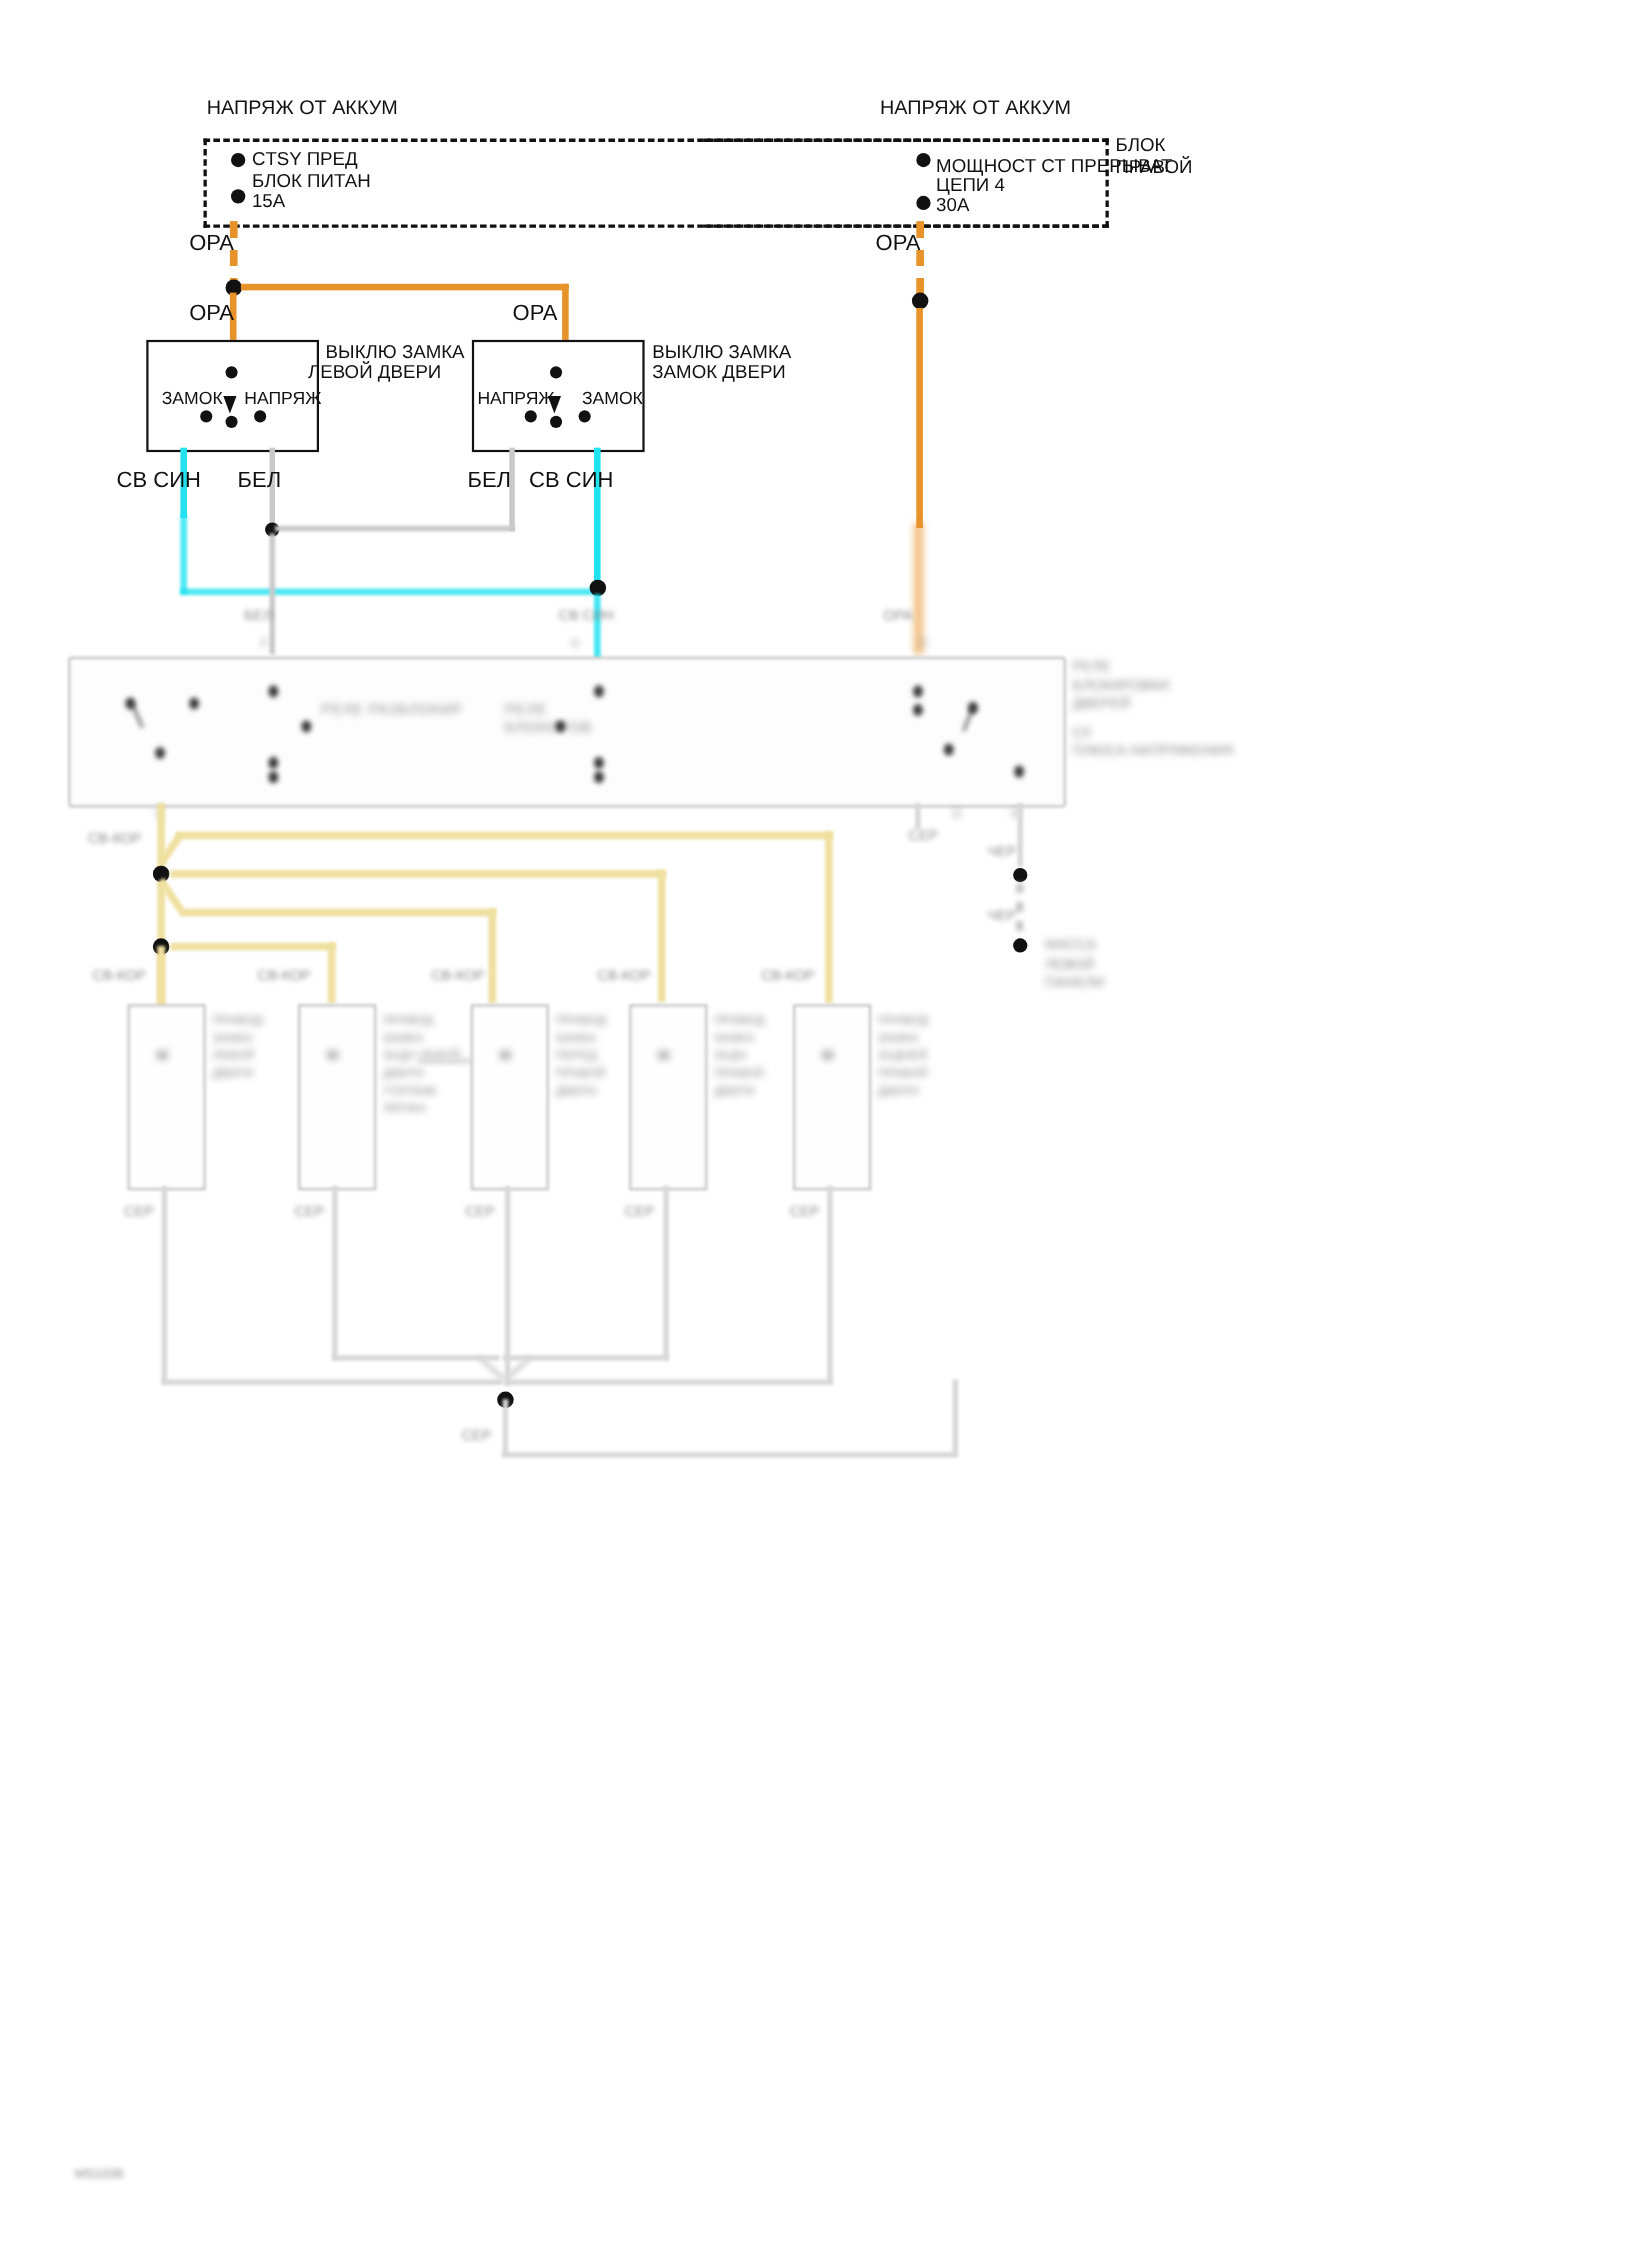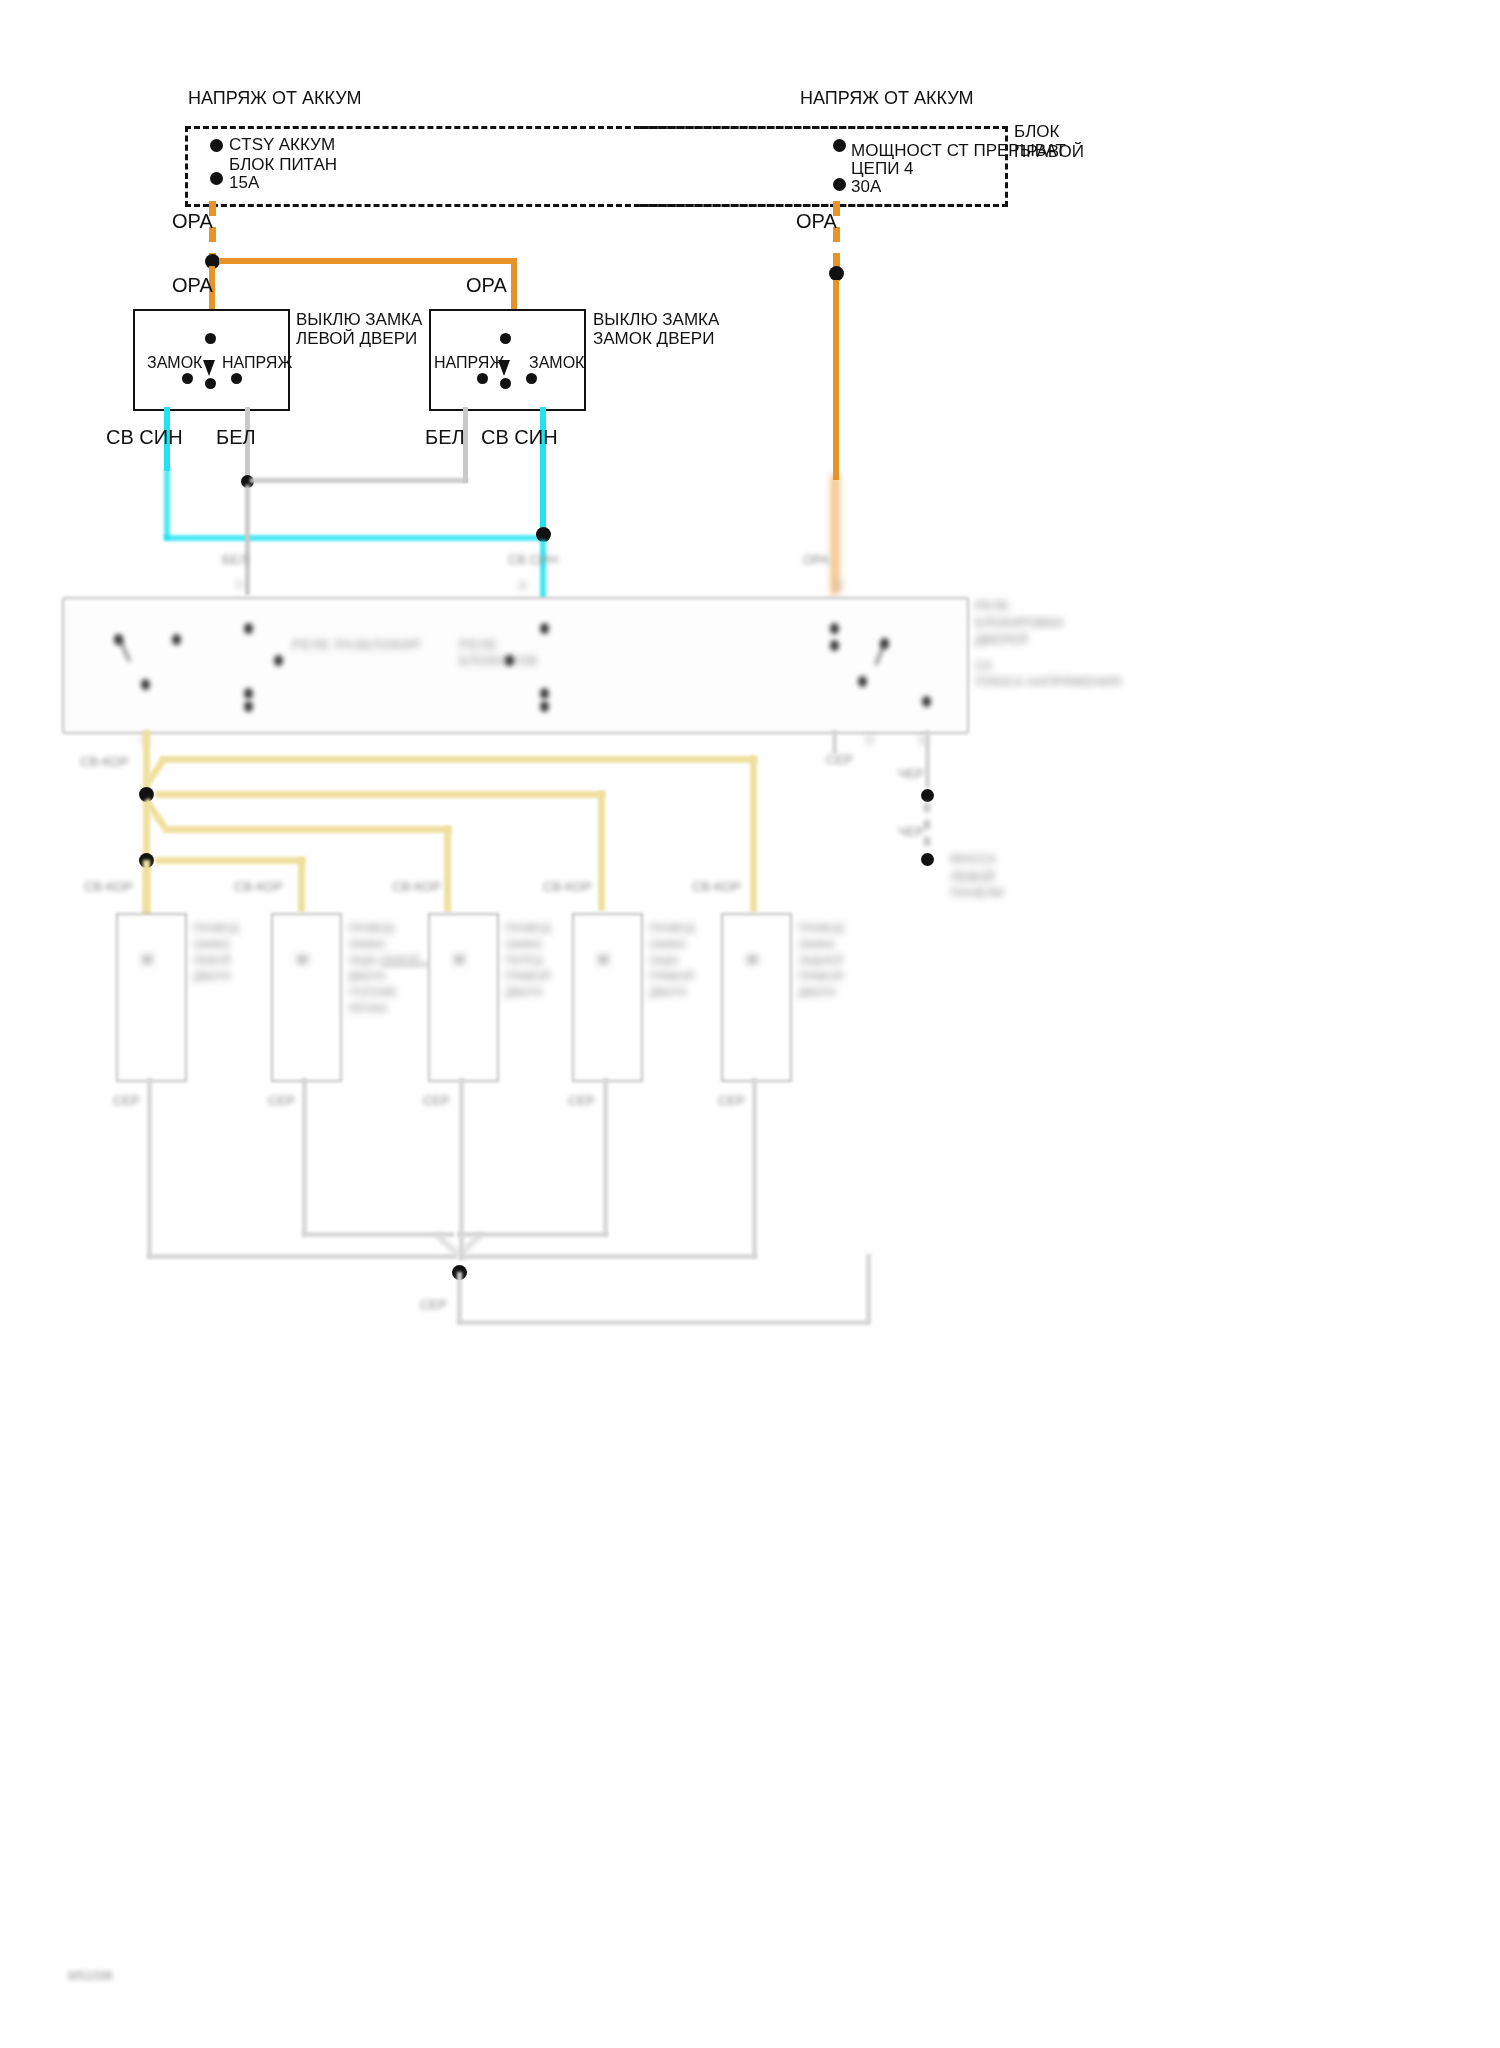--- a/index.html
+++ b/index.html
@@ -64,21 +64,21 @@
 
   <div class="lbl" style="left:188px;top:88px;font-size:18px;">НАПРЯЖ ОТ АККУМ</div>
 
   <div class="lbl" style="left:800px;top:88px;font-size:18px;">НАПРЯЖ ОТ АККУМ</div>
 
   <div class="fuseframe" style="left:185px;top:126px;width:820px;height:75px;border-right:none;"></div>
 
   <div class="dot d12" style="left:210px;top:139px;"></div>
   <div class="dot d12" style="left:210px;top:172px;"></div>
 
-  <div class="lbl" style="left:229px;top:134px;">CTSY АККУМ</div>
+  <div class="lbl" style="left:229px;top:134px;">CTSY ПРЕД</div>
   <div class="lbl" style="left:229px;top:154px;">БЛОК ПИТАН</div>
   <div class="lbl" style="left:229px;top:172px;">15A</div>
 
   <div class="fuseframe" style="left:640px;top:126px;width:365px;height:75px;border-left:none;"></div>
 
   <div class="dot d12" style="left:833px;top:139px;"></div>
   <div class="dot d12" style="left:833px;top:178px;"></div>
 
   <div class="lbl" style="left:851px;top:140px;">МОЩНОСТ СТ ПРЕРЫВАТ</div>
   <div class="lbl" style="left:851px;top:158px;">ЦЕПИ 4</div>
@@ -113,21 +113,21 @@
   <div class="dot d10" style="left:182px;top:373px;"></div>
   <div class="dot d10" style="left:231px;top:373px;"></div>
   <div class="dot d10" style="left:205px;top:378px;"></div>
 
   <div class="abs" style="left:203px;top:360px;width:0;height:0;border-left:6px solid transparent;border-right:6px solid transparent;border-top:16px solid #111;"></div>
 
   <div class="lbl sm" style="left:147px;top:352px;">ЗАМОК</div>
   <div class="lbl sm" style="left:222px;top:352px;">НАПРЯЖ</div>
 
   <div class="lbl" style="left:296px;top:309px;">ВЫКЛЮ ЗАМКА</div>
-  <div class="lbl" style="left:296px;top:328px;">ЛЕВОЙ ДВЕРИ</div>
+  <div class="lbl" style="left:280px;top:328px;">ЛЕВОЙ ДВЕРИ</div>
 
   <div class="swbox" style="left:429px;top:309px;width:153px;height:98px;"></div>
 
   <div class="dot d10" style="left:500px;top:333px;"></div>
   <div class="dot d10" style="left:477px;top:373px;"></div>
   <div class="dot d10" style="left:526px;top:373px;"></div>
   <div class="dot d10" style="left:500px;top:378px;"></div>
   <div class="abs" style="left:498px;top:360px;width:0;height:0;border-left:6px solid transparent;border-right:6px solid transparent;border-top:16px solid #111;"></div>
 
   <div class="lbl sm" style="left:434px;top:352px;">НАПРЯЖ</div>

